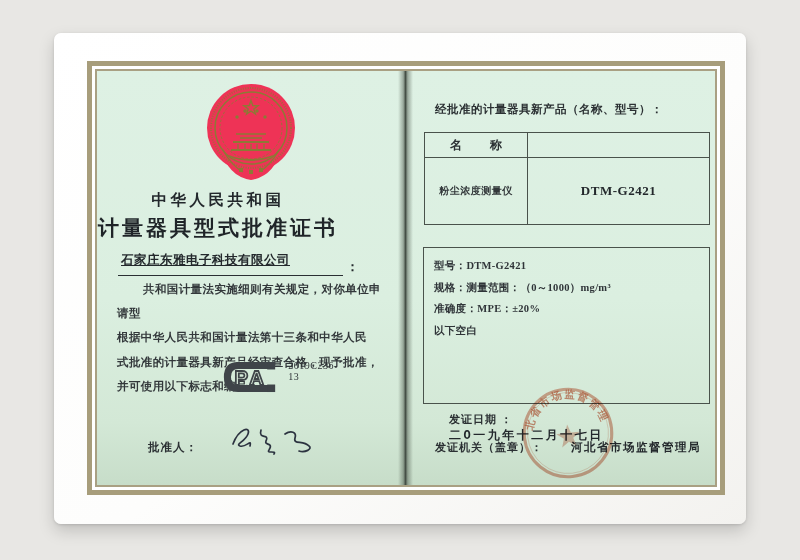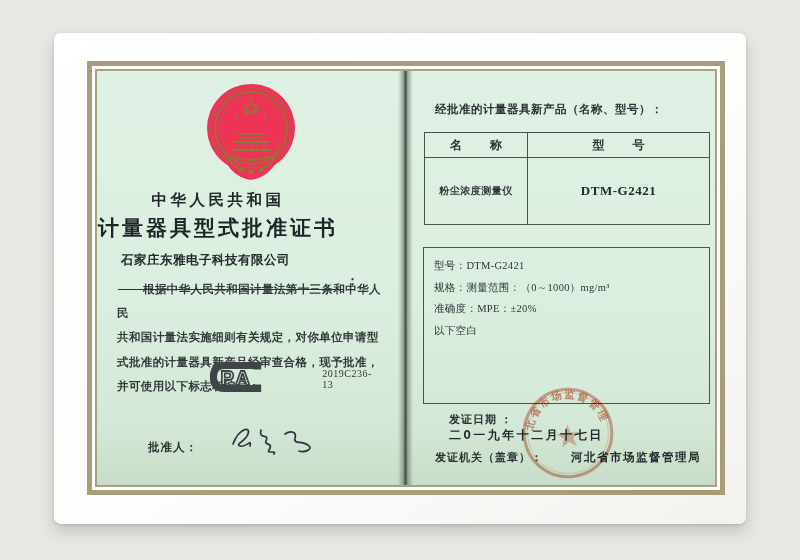--- a/index.html
+++ b/index.html
@@ -16,47 +16,47 @@
     background:linear-gradient(90deg,rgba(90,100,88,0) 0%,rgba(73,84,72,.45) 35%,#454f46 50%,rgba(73,84,72,.45) 65%,rgba(90,100,88,0) 100%);}
   .page{position:absolute;top:0;height:100%;}
   .page-left{left:0;width:242px;}
   .page-right{left:316px;width:270px;}
   .emblem{position:absolute;left:108px;top:11px;}
   .country{position:absolute;left:0;top:119px;width:100%;text-align:center;
     font-family:"Liberation Sans","DejaVu Sans",sans-serif;font-size:15.5px;font-weight:700;letter-spacing:3.5px;color:#23282c;}
   .cert-title{position:absolute;left:0;top:143px;width:100%;text-align:center;
     font-family:"Liberation Sans","DejaVu Sans",sans-serif;font-size:21px;font-weight:700;letter-spacing:3px;color:#1f2428;}
   .company-row{position:absolute;left:21px;top:181px;display:flex;align-items:flex-end;}
-  .company-underline{width:222px;border-bottom:1.5px solid #2a2f33;padding:0 0 20px 3px;
-    font-size:12.5px;font-weight:700;letter-spacing:.5px;color:#23282c;white-space:nowrap;}
+  .company-underline{width:222px;border-bottom:1.5px solid #2a2f33;padding:0 0 6px 3px;
+    font-size:12.5px;font-weight:700;letter-spacing:.5px;color:#23282c;white-space:nowrap;text-decoration:underline;}
   .company-colon{font-size:13px;font-weight:700;color:#23282c;padding-left:3px;}
   .body-lines{position:absolute;left:20px;top:206px;width:270px;font-size:11.5px;font-weight:700;
     line-height:24.2px;letter-spacing:.4px;color:#33383b;}
   .body-lines .bl:first-child{text-indent:26px;}
-  .cpa-row{position:absolute;left:112px;top:289px;display:flex;align-items:flex-end;gap:48px;}
+  .cpa-row{position:absolute;left:126px;top:289px;display:flex;align-items:flex-start;}
   .cpa-number{font-family:"Liberation Serif","DejaVu Serif",serif;font-size:10px;color:#2f3438;
     padding:0 0 4px 7px;letter-spacing:.5px;}
   .approver-row{position:absolute;left:51px;top:369px;font-size:11.5px;font-weight:700;color:#2b3033;letter-spacing:1px;}
   .signature{position:absolute;left:128px;top:349px;}
   .rp-header{position:absolute;left:22px;top:31px;font-size:11.5px;font-weight:700;letter-spacing:.5px;color:#2b3033;white-space:nowrap;}
   .product-table{position:absolute;left:11px;top:61px;width:286px;height:93px;box-sizing:border-box;
     border:1px solid #49524b;display:flex;flex-direction:column;}
   .pt-head{display:flex;height:24px;border-bottom:1px solid #49524b;}
   .pt-body{display:flex;flex:1;}
   .pt-c1{width:102px;border-right:1px solid #49524b;display:flex;align-items:center;justify-content:center;}
   .pt-c2{flex:1;display:flex;align-items:center;justify-content:center;}
   .pt-head .pt-c1,.pt-head .pt-c2{font-size:12px;font-weight:700;letter-spacing:8px;text-indent:8px;color:#2b3033;}
   .cell-name{font-size:10px;font-weight:700;color:#33383b;letter-spacing:.5px;}
   .cell-model{font-family:"Liberation Serif","DejaVu Serif",serif;font-size:13px;font-weight:700;color:#23282c;letter-spacing:.5px;}
   .spec-box{position:absolute;left:10px;top:176px;width:287px;height:157px;box-sizing:border-box;
     border:1px solid #49524b;padding:7px 10px;}
-  .spec-line{font-size:10.5px;font-weight:400;color:#2f3438;line-height:21.5px;letter-spacing:.3px;white-space:nowrap;}
+  .spec-line{font-size:10.5px;font-weight:700;color:#2f3438;line-height:21.5px;letter-spacing:.3px;white-space:nowrap;}
   .date-row,.issuer-row{position:absolute;left:22px;display:flex;align-items:baseline;white-space:nowrap;}
   .date-row{top:341px;flex-direction:column;}
-  .issuer-row{top:379px;}
+  .issuer-row{top:369px;}
   .field-label{font-size:11px;font-weight:700;color:#2b3033;letter-spacing:1px;}
   .date-value{font-size:12px;font-weight:700;color:#23282c;letter-spacing:2.5px;margin-left:14px;font-family:Liberation Mono, monospace;}
   .issuer-value{font-size:11.5px;font-weight:700;color:#23282c;letter-spacing:1.5px;margin-left:28px;}
   .seal{position:absolute;left:96px;top:303px;mix-blend-mode:multiply;opacity:.88;transform:rotate(-6deg);pointer-events:none;}
 </style>
 </head>
 <body>
 
 <div class="stage">
   <div class="photo-frame">
@@ -87,22 +87,22 @@
 
           <div class="country">中华人民共和国</div>
           <div class="cert-title">计量器具型式批准证书</div>
 
           <div class="company-row">
             <span class="company-underline">石家庄东雅电子科技有限公司</span>
             <span class="company-colon">：</span>
           </div>
 
           <div class="body-lines">
+            <div class="bl">共和国计量法实施细则有关规定，对你单位申请型</div>
             <div class="bl">根据中华人民共和国计量法第十三条和中华人民</div>
-            <div class="bl">共和国计量法实施细则有关规定，对你单位申请型</div>
             <div class="bl">式批准的计量器具新产品经审查合格，现予批准，</div>
             <div class="bl">并可使用以下标志和编号：</div>
           </div>
 
           <div class="cpa-row">
             <svg width="64" height="34" viewBox="0 0 66 36">
               <path d="M53 5 H17 Q5 5 5 18 Q5 31 17 31 H53" fill="none" stroke="#3f4449" stroke-width="8"></path>
               <rect x="50" y="1" width="9" height="8.5" fill="#3f4449"></rect>
               <rect x="50" y="26.5" width="9" height="8.5" fill="#3f4449"></rect>
               <text x="13" y="27" font-family="Liberation Sans, DejaVu Sans, sans-serif" font-size="23" font-weight="bold" letter-spacing="3" fill="#ddeede" stroke="#3f4449" stroke-width="2">PA</text>
@@ -123,21 +123,20 @@
 
         <div class="fold"></div>
 
         <div class="page page-right">
 
           <div class="rp-header">经批准的计量器具新产品（名称、型号）：</div>
 
           <div class="product-table">
             <div class="pt-head">
               <div class="pt-c1">名　称</div>
-              <div class="pt-c2">型　号</div>
             </div>
             <div class="pt-body">
               <div class="pt-c1">
                   <span class="cell-name">粉尘浓度测量仪</span>
                 </div>
               <div class="pt-c2">
                   <span class="cell-model">DTM-G2421</span>
                 </div>
             </div>
           </div>

